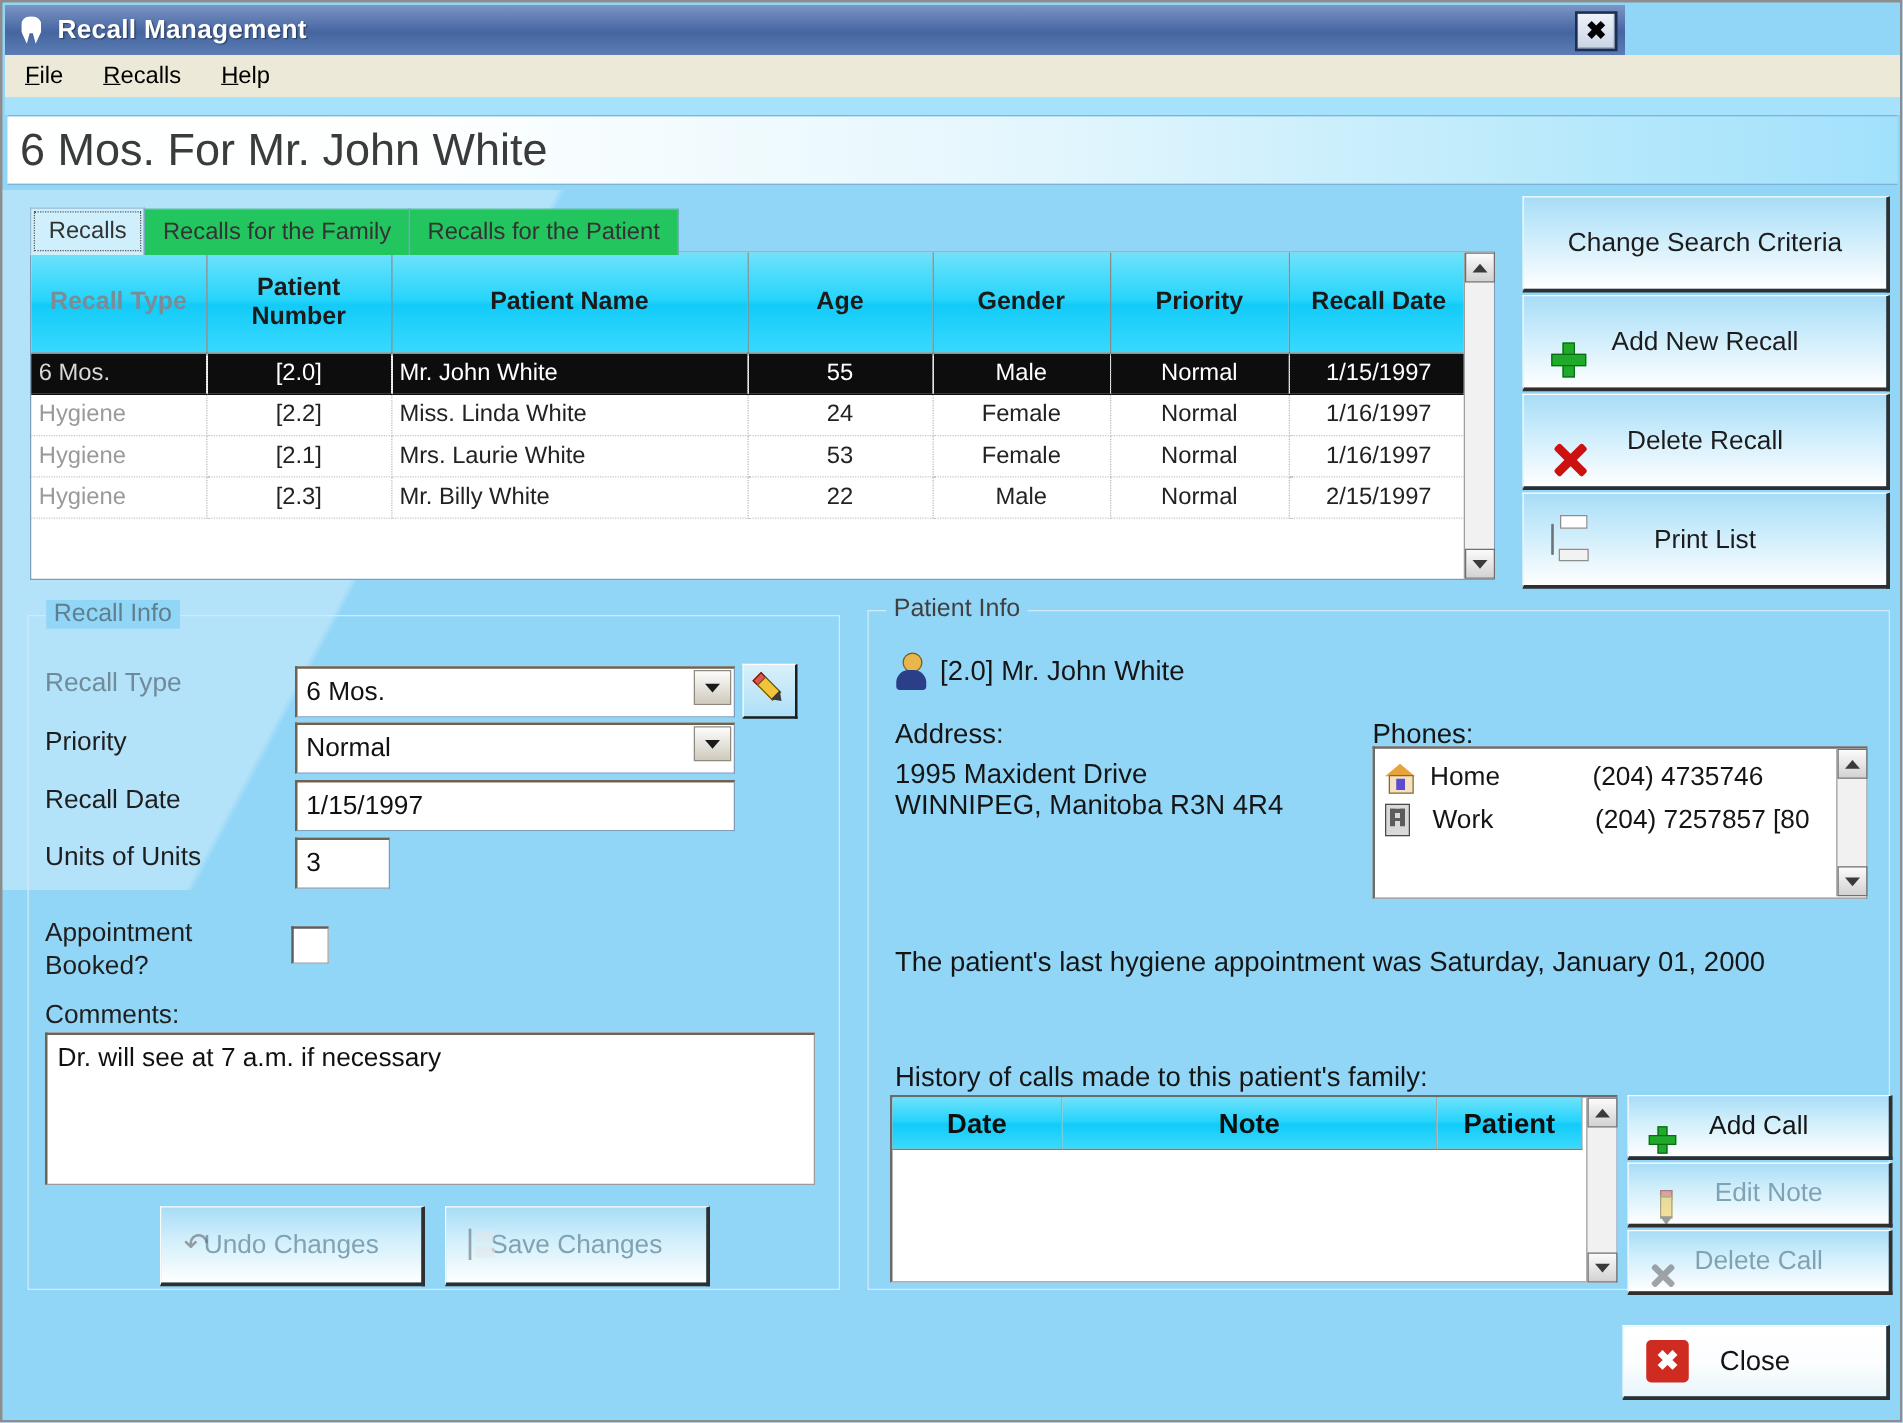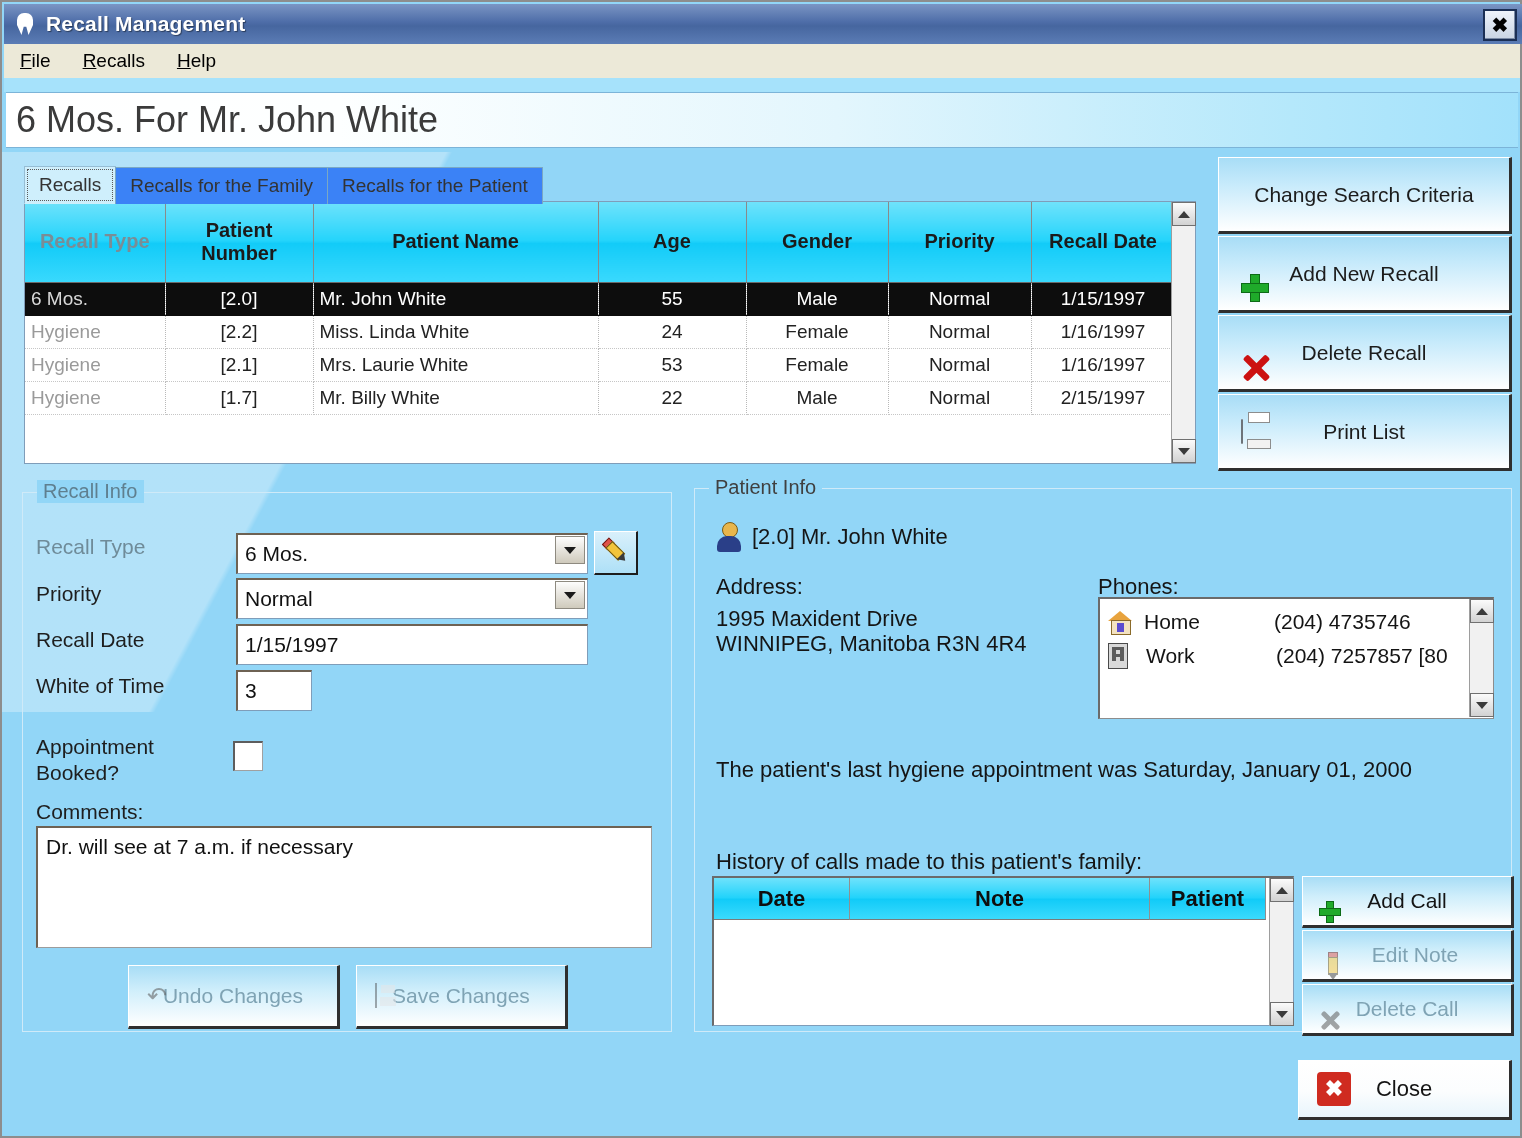--- a/index.html
+++ b/index.html
@@ -9,21 +9,21 @@
     background:#fff;
   }
   .app{
     position:relative;width:1522px;height:1138px;
     background:#92d6f7;
     box-sizing:border-box;
     border:2px solid #8d8d8d;
   }
   
   .titlebar{
-    position:absolute;left:2px;top:2px;width:1519px;height:40px;
+    position:absolute;left:2px;top:2px;width:1296px;height:40px;
     background:linear-gradient(to bottom,#7b95c4 0%,#4e6da8 45%,#46669f 55%,#5b7cb5 100%);
     display:flex;align-items:center;
   }
   .tb-icon{
     width:22px;height:26px;margin-left:10px;margin-right:10px;
     position:relative;
   }
   .tb-icon .tooth{
     position:absolute;left:3px;top:2px;width:16px;height:22px;
     background:#fff;
@@ -71,21 +71,21 @@
     pointer-events:none;
   }
   
   .tabs{
     position:absolute;left:22px;top:164px;display:flex;align-items:flex-end;
     z-index:4;
   }
   .tab{
     height:36px;padding:0 14px;display:flex;align-items:center;
     font-size:19px;color:#333;
-    background:#3b82f6;border:1px solid #7aa8c4;border-bottom:none;
+    background:#22c55e;border:1px solid #7aa8c4;border-bottom:none;
     margin-right:-1px;cursor:pointer;
   }
   .tab.active{
     background:#cfeffc;border:1px solid #96bdd4;border-bottom:1px solid #cfeffc;
     outline:1px dotted #5a5a5a;outline-offset:-4px;
   }
   
   .grid-wrap{
     position:absolute;left:22px;top:199px;width:1172px;height:263px;
     background:#fff;border:1px solid #7f9db9;box-sizing:border-box;
@@ -358,21 +358,21 @@
           <td class="lcell muted">Hygiene</td>
           <td>[2.1]</td>
           <td class="lcell">Mrs. Laurie White</td>
           <td>53</td>
           <td>Female</td>
           <td>Normal</td>
           <td>1/16/1997</td>
         </tr>
         <tr>
           <td class="lcell muted">Hygiene</td>
-          <td>[1.7]</td>
+          <td>[2.3]</td>
           <td class="lcell">Mr. Billy White</td>
           <td>22</td>
           <td>Male</td>
           <td>Normal</td>
           <td>2/15/1997</td>
         </tr>
       </tbody>
     </table>
     <div class="grid-sb">
       <div class="sb-btn">
@@ -425,21 +425,21 @@
   <div class="combo" style="left:234px;top:576px;width:352px;height:41px;">
     <div class="cbox">Normal</div>
     <div class="cbtn">
         <span class="arrow-dn"></span>
       </div>
   </div>
 
   <div class="flabel" style="left:34px;top:626px;">Recall Date</div>
   <div class="fld" style="left:234px;top:622px;width:352px;height:41px;">1/15/1997</div>
 
-  <div class="flabel" style="left:34px;top:672px;">White of Time</div>
+  <div class="flabel" style="left:34px;top:672px;">Units of Units</div>
   <div class="fld" style="left:234px;top:668px;width:76px;height:41px;">3</div>
 
   <div class="flabel" style="left:34px;top:733px;">Appointment</div>
   <div class="flabel" style="left:34px;top:759px;">Booked?</div>
   <div class="chk" style="left:231px;top:739px;"></div>
 
   <div class="flabel" style="left:34px;top:798px;">Comments:</div>
   <div class="memo" style="left:34px;top:824px;width:616px;height:122px;">Dr. will see at 7 a.m. if necessary</div>
 
   <div class="fbtn" style="left:126px;top:963px;width:212px;">

